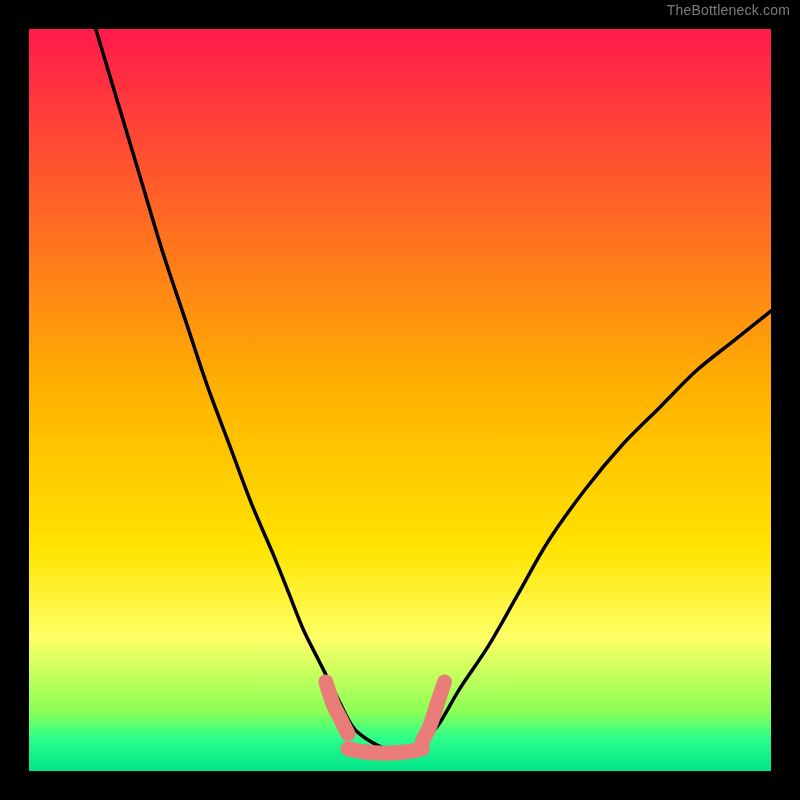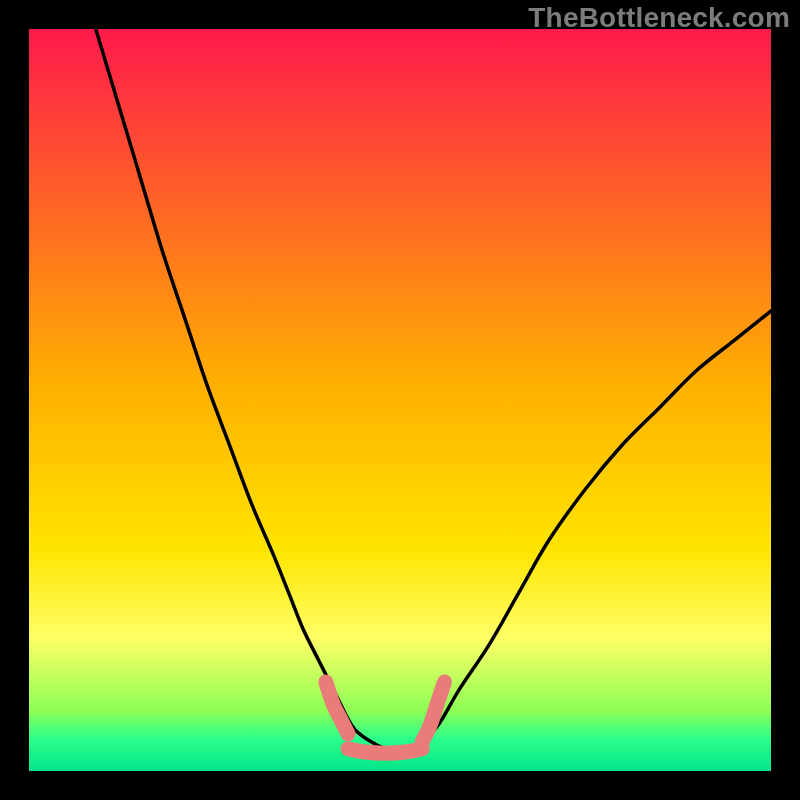--- a/index.html
+++ b/index.html
@@ -17,22 +17,22 @@
     top: 0;
     width: 800px;
     height: 800px;
     background: #000;
   }
   .watermark {
     position: absolute;
     top: 2px;
     right: 10px;
     color: #7c7c7c;
-    font-size: 28px;
-    font-weight: 700;
+    font-size: 14px;
+    font-weight: 400;
     letter-spacing: 0.2px;
     user-select: none;
   }
   .plot {
     position: absolute;
     left: 29px;
     top: 29px;
     width: 742px;
     height: 742px;
   }

